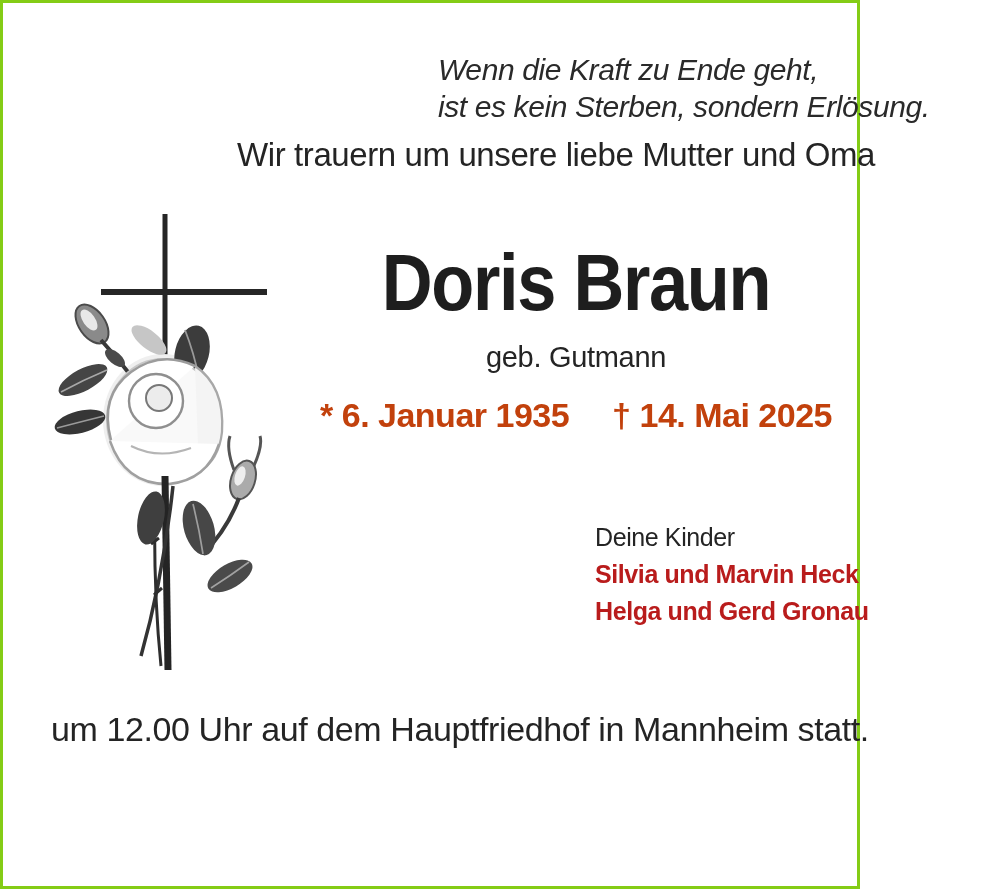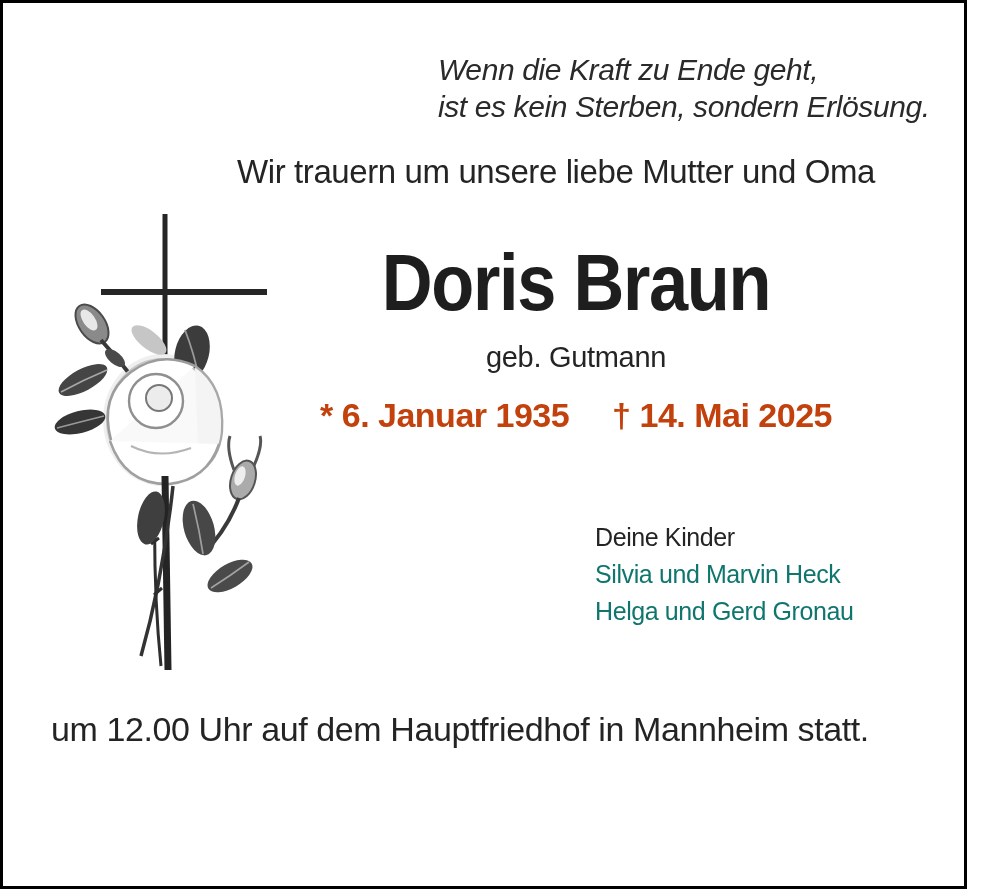--- a/index.html
+++ b/index.html
@@ -7,40 +7,40 @@
   body {
     font-family: "Liberation Sans", sans-serif;
     color: #242424;
     width: 1000px;
     height: 889px;
     position: relative;
   }
   .notice-card {
     position: absolute;
     left: 0; top: 0;
-    width: 967px;
+    width: 860px;
     height: 889px;
     background: #ffffff;
-    border: 3px solid #000000;
+    border: 3px solid #84cc16;
   }
   .quote-block {
     position: absolute;
     left: 435px;
     top: 48px;
     font-style: italic;
     font-size: 30px;
     line-height: 37px;
     letter-spacing: -0.4px;
     color: #2a2a2a;
     white-space: nowrap;
   }
   .intro-line {
     position: absolute;
     left: 553px;
-    top: 150px;
+    top: 133px;
     transform: translateX(-50%);
     font-size: 33px;
     letter-spacing: -0.4px;
     white-space: nowrap;
     color: #242424;
   }
   .illustration {
     position: absolute;
     left: 28px;
     top: 205px;
@@ -86,21 +86,21 @@
   .mourners-block {
     position: absolute;
     left: 592px;
     top: 516px;
     font-size: 25px;
     line-height: 37px;
     letter-spacing: -0.4px;
     white-space: nowrap;
     color: #242424;
   }
-  .mourner-name { font-weight: 400; color: #0f766e; }
+  .mourner-name { font-weight: 700; color: #b91c1c; }
   .funeral-block {
     position: absolute;
     left: 48px;
     top: 705px;
     font-size: 34px;
     line-height: 43px;
     letter-spacing: -0.4px;
     white-space: nowrap;
     color: #242424;
   }

